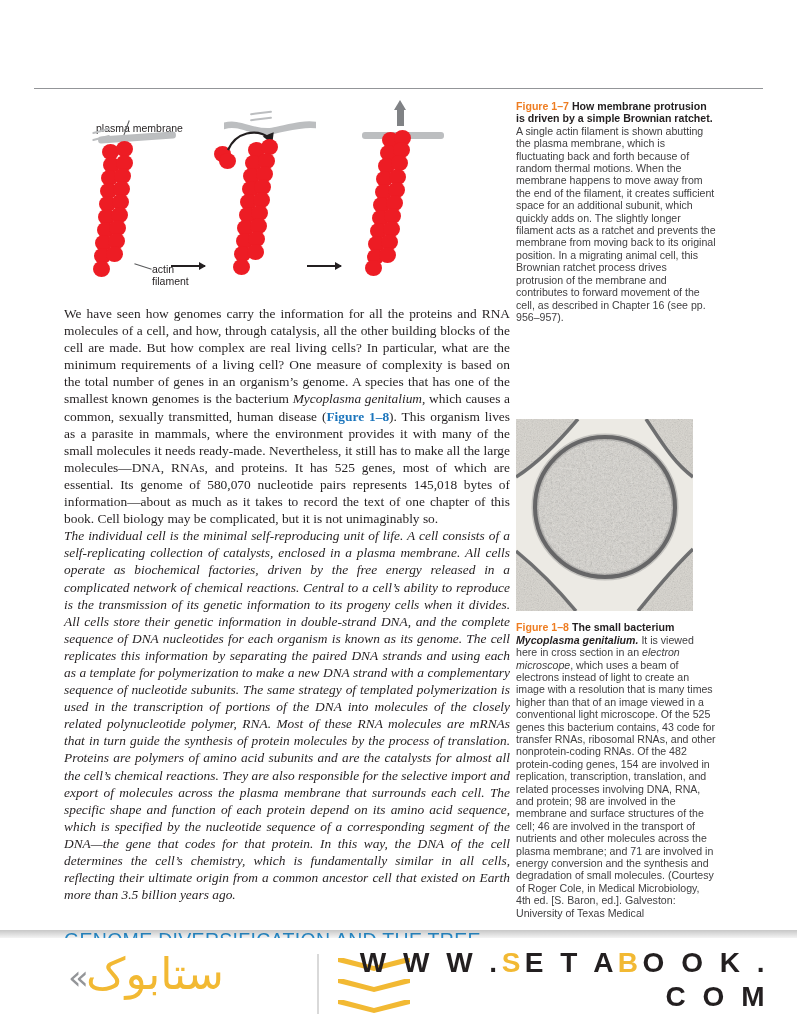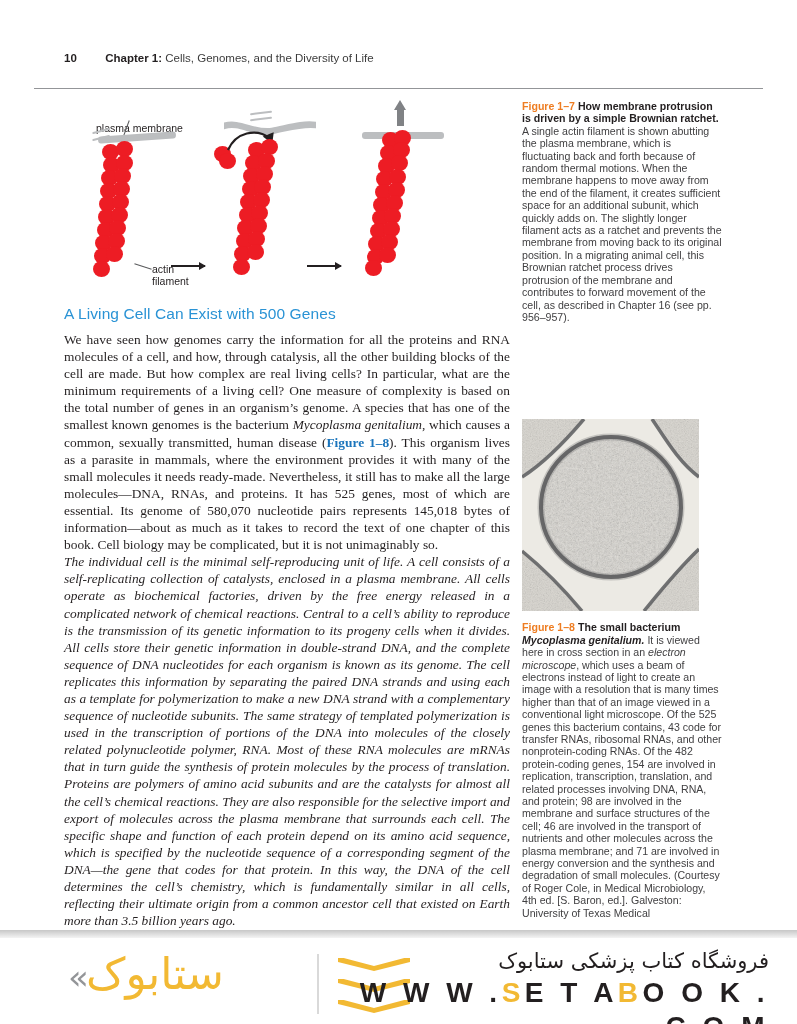--- a/index.html
+++ b/index.html
@@ -27,21 +27,21 @@
   .runhead .chapline { font-size:11.5px; }
   .runhead .chapline b { font-weight:bold; }
   .runhead .chapline span.ttl { color:#3c3c3c; }
   .rule {
     position:absolute; left:34px; top:88px; width:729px; height:1px;
     background:#939598;
   }
 
   
   .col-main { position:absolute; left:64px; top:100px; width:446px; }
-  .col-side { position:absolute; left:516px; top:100px; width:200px;margin-left:6px; }
+  .col-side { position:absolute; left:516px; top:100px; width:200px; }
 
   
   h2.sec {
     font-family:"Liberation Sans", sans-serif;
     font-weight:normal;
     color:#2a93d5;
     font-size:15.5px;
     margin:0 0 8px 0;
     letter-spacing:0.1px;
   }
@@ -199,27 +199,20 @@
     font-size:28px; font-weight:bold; color:#231f20;
     letter-spacing:4.5px; line-height:34px;
   }
   .site .url .g { color:#f2b933; }
 </style>
 </head>
 <body>
 
 <div class="page">
 
-  <div class="runhead">
-    <div class="folio">10</div>
-    <div class="chapline">
-      <b>Chapter 1:</b>
-      <span class="ttl">Cells, Genomes, and the Diversity of Life</span>
-    </div>
-  </div>
   <div class="rule"></div>
 
   <div class="col-main">
 
     <div class="fig7art">
 
       <div class="lbl" style="left:32px; top:22px;">plasma membrane</div>
       <div class="leader" style="left:62px; top:20px; width:1px; height:16px; transform:rotate(20deg);"></div>
 
       <div class="panel p1">
@@ -321,21 +314,20 @@
           <div class="bead" style="left:19px; top:121px;"></div>
           <div class="bead" style="left:4px; top:136px;"></div>
           <div class="bead" style="left:17px; top:134px;"></div>
           <div class="bead" style="left:3px; top:149px;"></div>
           <div class="bead" style="left:15px; top:147px;"></div>
           <div class="bead" style="left:1px; top:160px;"></div>
         </div>
       </div>
     </div>
 
-    <h2 class="sec">A Living Cell Can Exist with 500 Genes</h2>
     <p class="body"><span>We have seen how genomes carry the information for all the proteins and RNA molecules of a cell, and how, through catalysis, all the other building blocks of the cell are made. But how complex are real living cells? In particular, what are the minimum requirements of a living cell? One measure of complexity is based on the total number of genes in an organism’s genome. A species that has one of the smallest known genomes is the bacterium </span><i>Mycoplasma genitalium</i><span>, which causes a common, sexually transmitted, human disease (</span><span class="figref">Figure 1–8</span><span>). This organism lives as a parasite in mammals, where the environment provides it with many of the small molecules it needs ready-made. Nevertheless, it still has to make all the large molecules—DNA, RNAs, and proteins. It has 525 genes, most of which are essential. Its genome of 580,070 nucleotide pairs represents 145,018 bytes of information—about as much as it takes to record the text of one chapter of this book. Cell biology may be complicated, but it is not unimaginably so.</span></p>
 
     <p class="body ital">The individual cell is the minimal self-reproducing unit of life. A cell consists of a self-replicating collection of catalysts, enclosed in a plasma membrane. All cells operate as biochemical factories, driven by the free energy released in a complicated network of chemical reactions. Central to a cell’s ability to reproduce is the transmission of its genetic information to its progeny cells when it divides. All cells store their genetic information in double-strand DNA, and the complete sequence of DNA nucleotides for each organism is known as its genome. The cell replicates this information by separating the paired DNA strands and using each as a template for polymerization to make a new DNA strand with a complementary sequence of nucleotide subunits. The same strategy of templated polymerization is used in the transcription of portions of the DNA into molecules of the closely related polynucleotide polymer, RNA. Most of these RNA molecules are mRNAs that in turn guide the synthesis of protein molecules by the process of translation. Proteins are polymers of amino acid subunits and are the catalysts for almost all the cell’s chemical reactions. They are also responsible for the selective import and export of molecules across the plasma membrane that surrounds each cell. The specific shape and function of each protein depend on its amino acid sequence, which is specified by the nucleotide sequence of a corresponding segment of the DNA—the gene that codes for that protein. In this way, the DNA of the cell determines the cell’s chemistry, which is fundamentally similar in all cells, reflecting their ultimate origin from a common ancestor cell that existed on Earth more than 3.5 billion years ago.</p>
 
     <h2 class="allcaps">GENOME DIVERSIFICATION AND THE TREE OF LIFE</h2>
 
   </div>
 
   <div class="col-side">
 
@@ -418,16 +410,15 @@
     <div class="logo-chev">«</div>
     <div class="logo-script">ستابوک</div>
     <div class="logo-div"></div>
     <div class="logo-mark">
       <div class="chevbar" style="top:0px;"></div>
       <div class="chevbar" style="top:21px;"></div>
       <div class="chevbar" style="top:42px;"></div>
     </div>
   </div>
   <div class="site">
-    <div class="fa">فروشگاه کتاب پزشکی ستابوک</div>
     <div class="url"><span>W W W .</span><span class="g">S</span><span>E T A</span><span class="g">B</span><span>O O K . C O M</span></div>
   </div>
 </div>
 
 </body></html>

